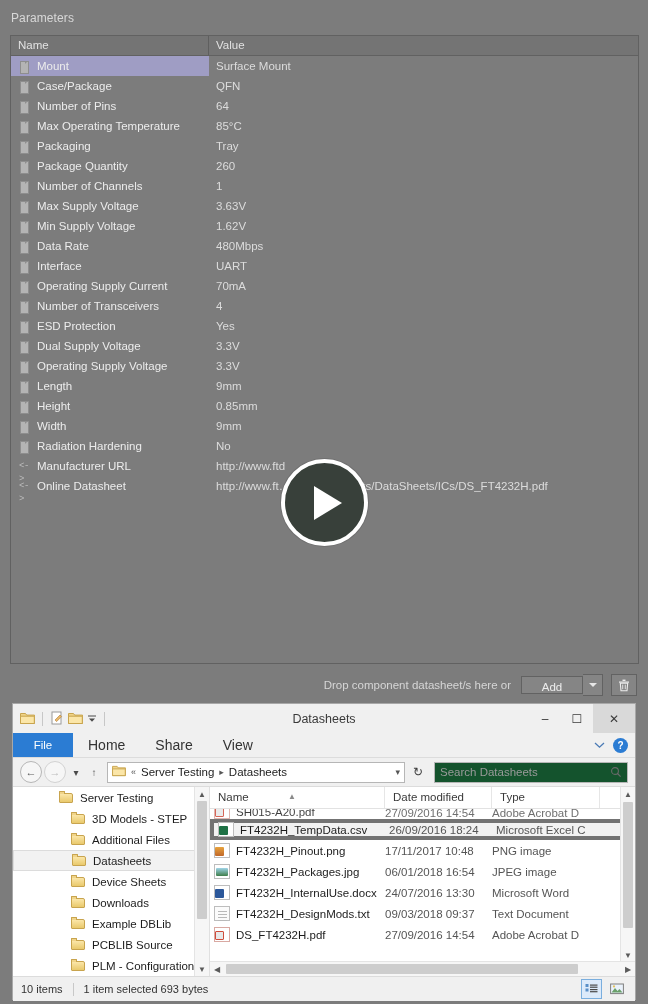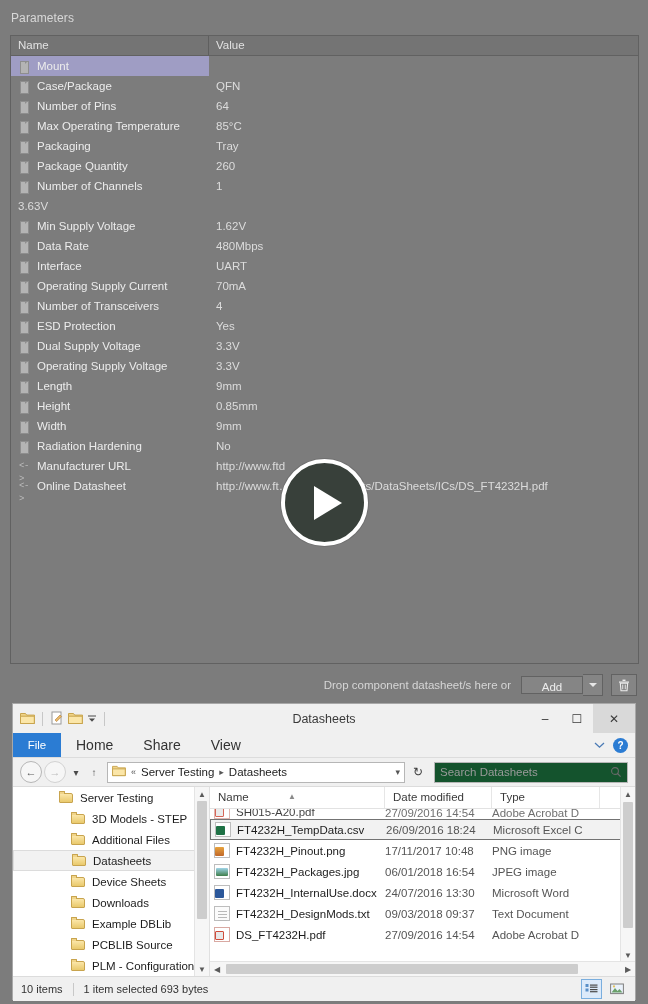--- a/index.html
+++ b/index.html
@@ -135,21 +135,21 @@
     width:32px;height:29px;display:flex;align-items:center;justify-content:center;
     font-size:12px;color:#3a3a3a;
   }
   .wbtn.close{width:42px;background:#d9d9d9;}
 
   .ribbon{
     height:24px;display:flex;align-items:stretch;
     background:#f0f0f0;border-bottom:1px solid #dcdcdc;
   }
   .tab-file{
-    width:48px;background:#2b7cd3;color:#fff;
+    width:60px;background:#2b7cd3;color:#fff;
     display:flex;align-items:center;justify-content:center;font-size:11.5px;
   }
   .rtab{
     padding:0 15px;display:flex;align-items:center;
     font-size:14px;color:#333;
   }
   .ribbon-right{margin-left:auto;display:flex;align-items:center;padding-right:7px;gap:8px;}
   .help-circ{
     width:15px;height:15px;border-radius:50%;background:#2b7cd3;color:#fff;
     font-size:10px;display:flex;align-items:center;justify-content:center;
@@ -239,21 +239,21 @@
   .fc-name{width:175px;position:relative;}
   .fc-date{width:107px;}
   .fc-type{width:108px;border-right:none;}
   .sortmark{
     position:absolute;left:78px;top:-1px;font-size:8px;color:#8a8a8a;
   }
   .frow{
     height:21px;display:flex;align-items:center;font-size:11.5px;color:#1c1c1c;
     box-sizing:border-box;
   }
-  .frow.sel{background:#f2f2f2;border:1px solid #737373;}
+  .frow.sel{background:#f2f2f2;border:4px solid #737373;}
   .frow.clip{
     height:10px;overflow:hidden;color:#1c1c1c;opacity:.85;
     align-items:flex-end;
   }
   .f-name{width:175px;display:flex;align-items:center;padding-left:4px;box-sizing:border-box;white-space:nowrap;overflow:hidden;}
   .f-date{width:107px;color:#555;white-space:nowrap;}
   .f-type{width:120px;color:#555;white-space:nowrap;overflow:hidden;}
   .ficon{
     width:16px;height:15px;margin-right:6px;flex:0 0 auto;position:relative;
     background:#fff;border:1px solid #bdbdbd;box-sizing:border-box;
@@ -310,20 +310,21 @@
       <div class="grid-head">
         <div class="col col-name">Name</div>
         <div class="col col-value">Value</div>
       </div>
       <div class="grid-body" id="param-rows">
           <div class="prow sel">
             <div class="pname">
               <span class="ico doc"></span>
               <span>Mount</span>
             </div>
+            <div class="pval">Surface Mount</div>
           </div>
           <div class="prow">
             <div class="pname">
               <span class="ico doc"></span>
               <span>Case/Package</span>
             </div>
             <div class="pval">QFN</div>
           </div>
           <div class="prow">
             <div class="pname">
@@ -354,20 +355,24 @@
             <div class="pval">260</div>
           </div>
           <div class="prow">
             <div class="pname">
               <span class="ico doc"></span>
               <span>Number of Channels</span>
             </div>
             <div class="pval">1</div>
           </div>
           <div class="prow">
+            <div class="pname">
+              <span class="ico doc"></span>
+              <span>Max Supply Voltage</span>
+            </div>
             <div class="pval">3.63V</div>
           </div>
           <div class="prow">
             <div class="pname">
               <span class="ico doc"></span>
               <span>Min Supply Voltage</span>
             </div>
             <div class="pval">1.62V</div>
           </div>
           <div class="prow">

